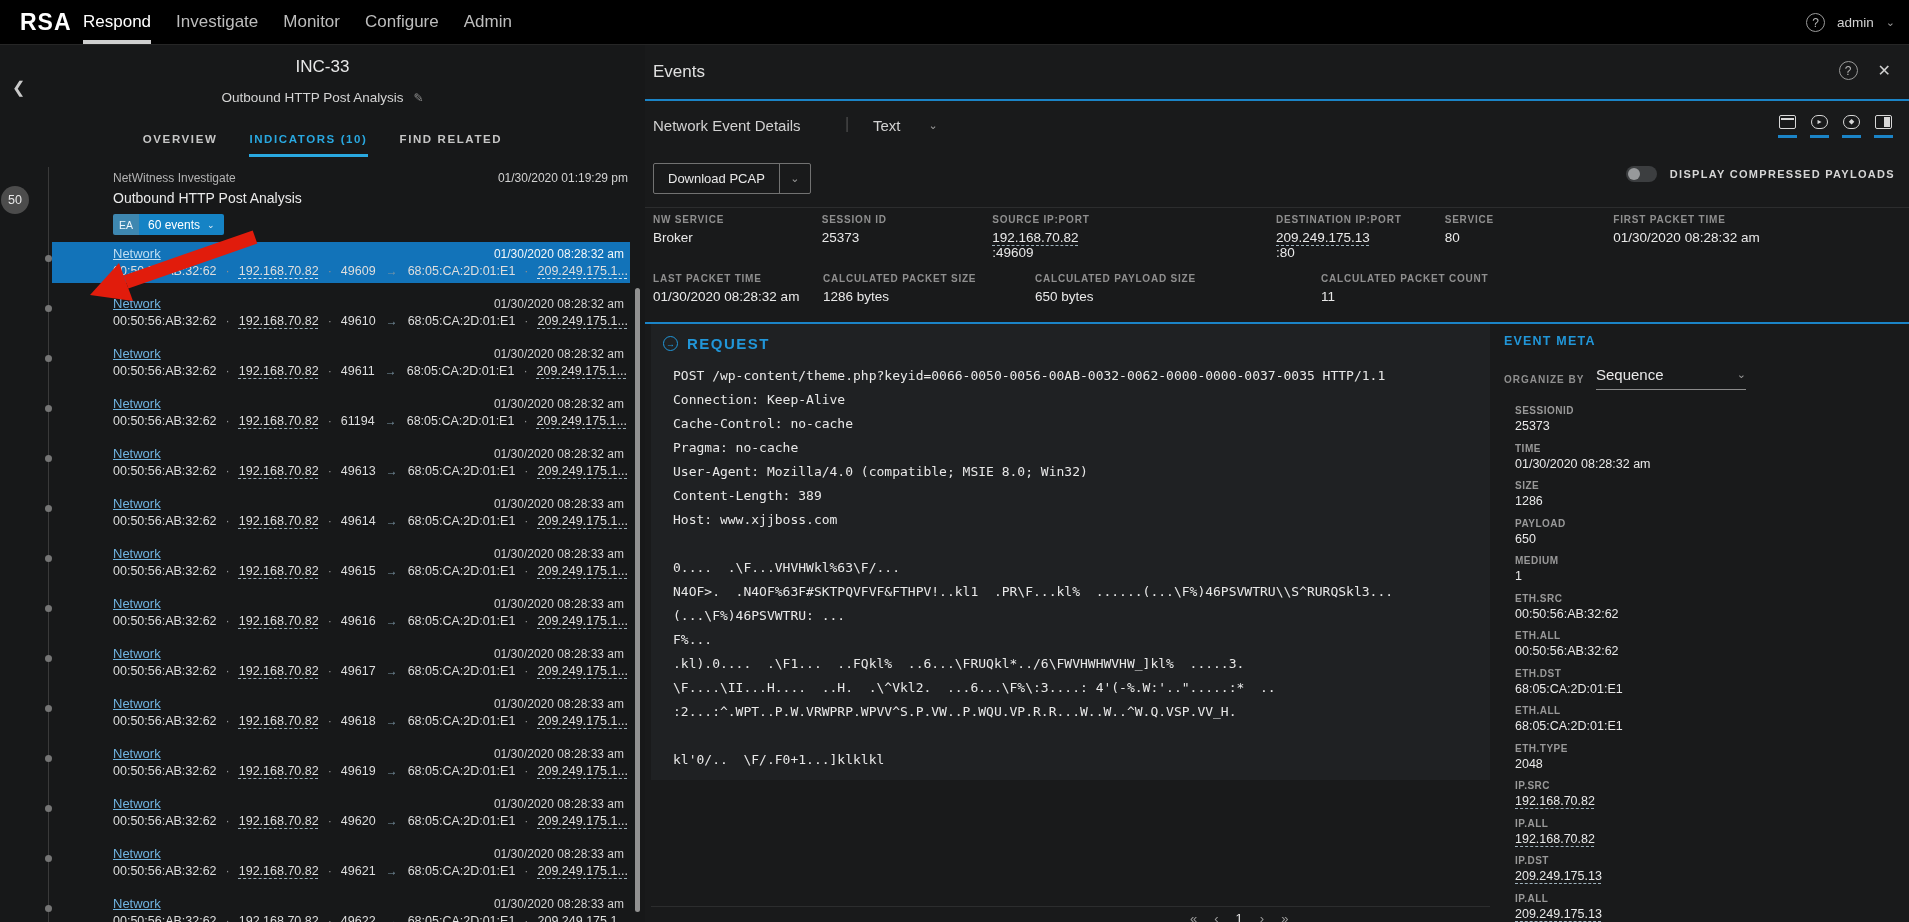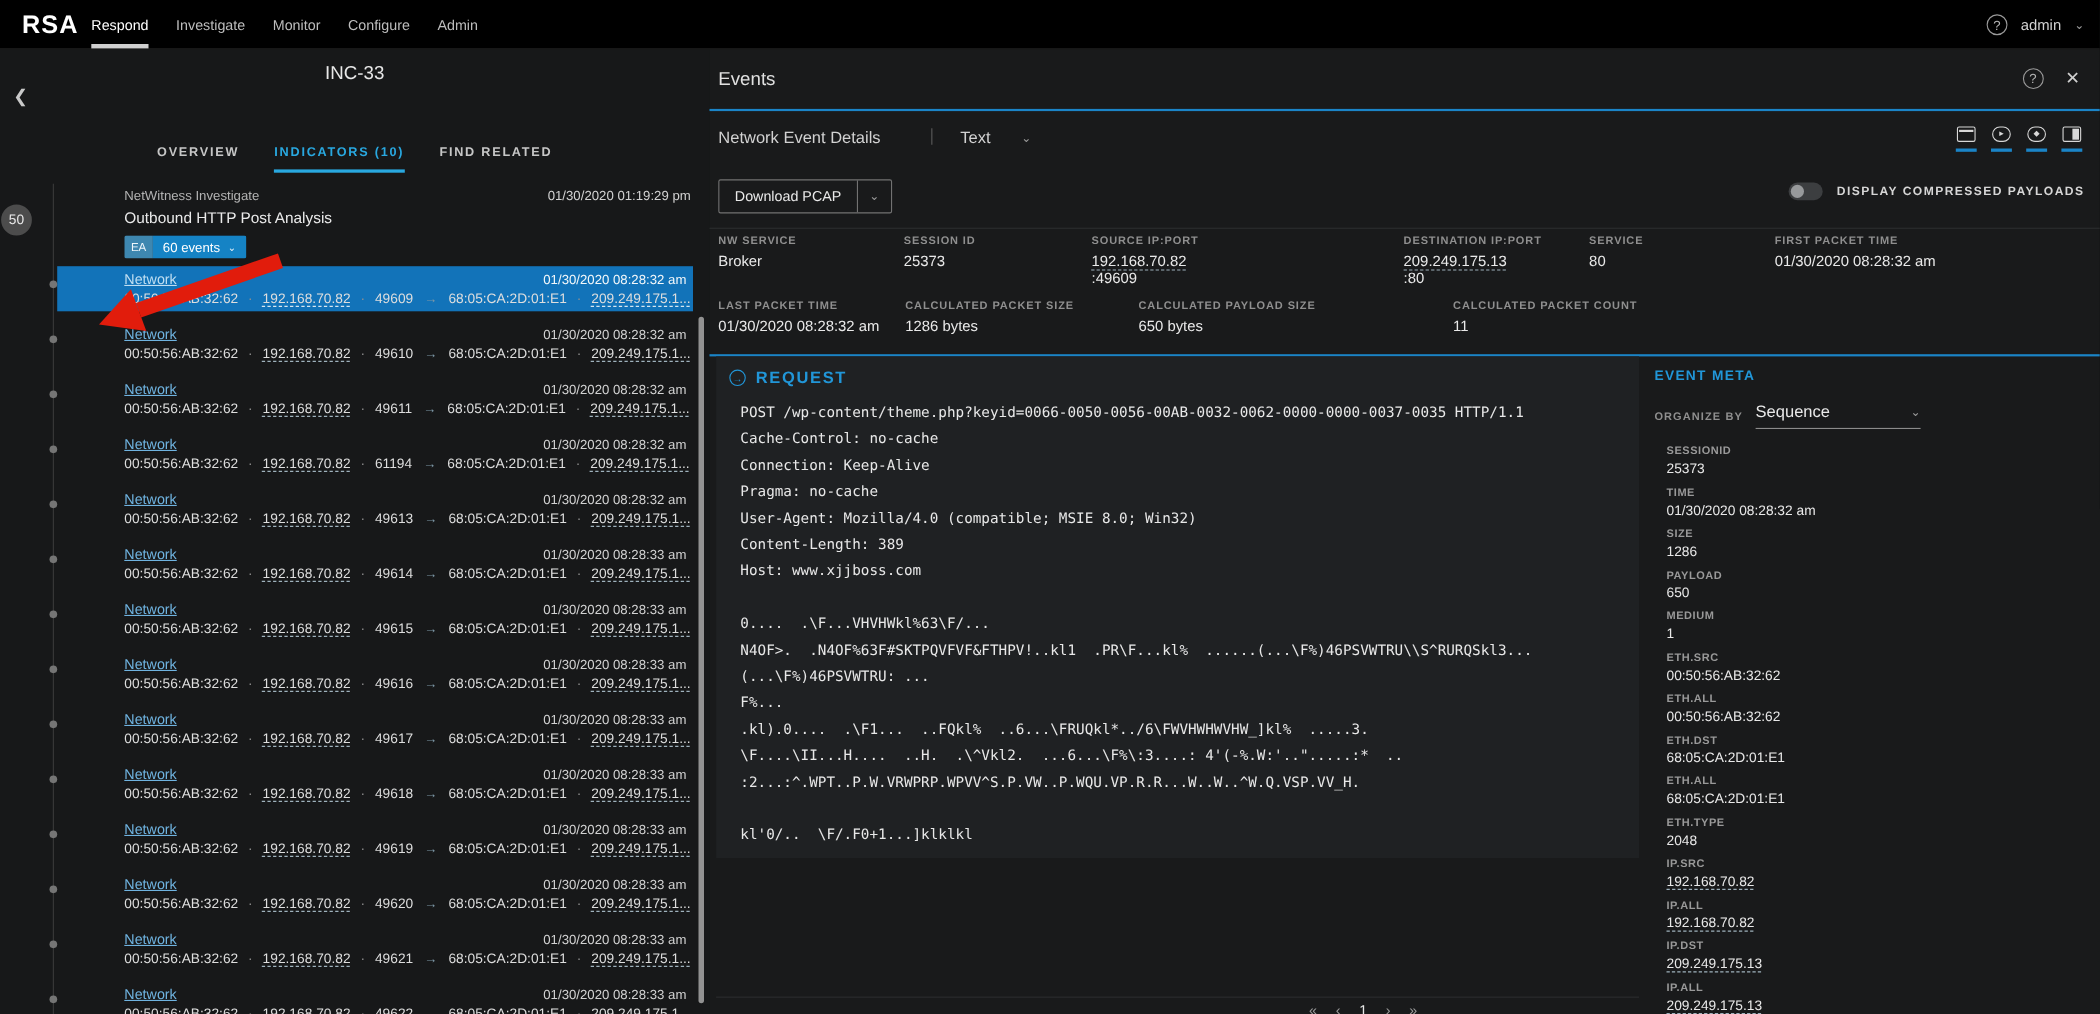--- a/index.html
+++ b/index.html
@@ -6,21 +6,21 @@
   html,body { background:#0d0e0f; }
   body { font-family:"Liberation Sans", sans-serif; }
   #app { position:relative; width:1909px; height:922px; overflow:hidden; background:#141516; }
 
   
   #navbar { position:absolute; left:0; top:0; width:1909px; height:45px; background:#000;
             border-bottom:1px solid #262626; display:flex; align-items:stretch; }
   .brand { width:83px; display:flex; align-items:center; padding-left:20px;
            color:#fff; font-size:23px; font-weight:700; letter-spacing:1px; font-style:normal; }
   .nav-items { display:flex; align-items:stretch; }
-  .nav-item { display:flex; align-items:center; margin-right:25px; color:#bdbdbd; font-size:13px;
+  .nav-item { display:flex; align-items:center; margin-right:25px; color:#bdbdbd; font-size:17px;
               border-bottom:4px solid transparent; padding-top:4px; cursor:pointer; }
   .nav-item.active { color:#fff; border-bottom-color:#cfcfcf; }
   .nav-right { position:absolute; right:14px; top:0; height:45px; display:flex; align-items:center; gap:12px; }
   .help-circle { width:19px; height:19px; border:1.5px solid #9a9a9a; border-radius:50%; color:#b5b5b5;
                  font-size:12px; display:flex; align-items:center; justify-content:center; }
   .nav-user { color:#d2d2d2; font-size:13.5px; }
   .chev { color:#9a9a9a; font-size:11px; }
 
   
   #left-panel { position:absolute; left:0; top:45px; width:645px; height:877px; background:#171819; overflow:hidden; }
@@ -144,20 +144,23 @@
     <div class="nav-right">
       <div class="help-circle">?</div>
       <span class="nav-user">admin</span>
       <span class="chev">⌄</span>
     </div>
   </div>
 
   <div id="left-panel">
     <span class="back-btn">❮</span>
     <div class="inc-id">INC-33</div>
+    <div class="inc-sub">
+      <span>Outbound HTTP Post Analysis</span><span class="pencil">✎</span>
+    </div>
     <div class="tabs" id="incident-tabs">
         <div class="tab">OVERVIEW</div>
         <div class="tab active">INDICATORS (10)</div>
         <div class="tab">FIND RELATED</div>
       </div>
 
     <div class="timeline-line"></div>
 
     <div class="ind-src">NetWitness Investigate</div>
     <div class="ind-time">01/30/2020 01:19:29 pm</div>
@@ -544,22 +547,22 @@
 
     <div class="blue-line"></div>
 
     <div class="payload-panel">
       <div class="req-hdr">
         <span class="req-circle">→</span>
         <span class="req-label">REQUEST</span>
       </div>
       <div class="payload-text" id="payload-lines">
           <div>POST /wp-content/theme.php?keyid=0066-0050-0056-00AB-0032-0062-0000-0000-0037-0035 HTTP/1.1</div>
+          <div>Connection: Keep-Alive</div>
           <div>Cache-Control: no-cache</div>
-          <div>Connection: Keep-Alive</div>
           <div>Pragma: no-cache</div>
           <div>User-Agent: Mozilla/4.0 (compatible; MSIE 8.0; Win32)</div>
           <div>Content-Length: 389</div>
           <div>Host: www.xjjboss.com</div>
           <div> </div>
           <div>0....  .\F...VHVHWkl%63\F/...</div>
           <div>N4OF&gt;.  .N4OF%63F#SKTPQVFVF&amp;FTHPV!..kl1  .PR\F...kl%  ......(...\F%)46PSVWTRU\\S^RURQSkl3...</div>
           <div>(...\F%)46PSVWTRU: ...</div>
           <div>F%...</div>
           <div>.kl).0....  .\F1...  ..FQkl%  ..6...\FRUQkl*../6\FWVHWHWVHW_]kl%  .....3.</div>

